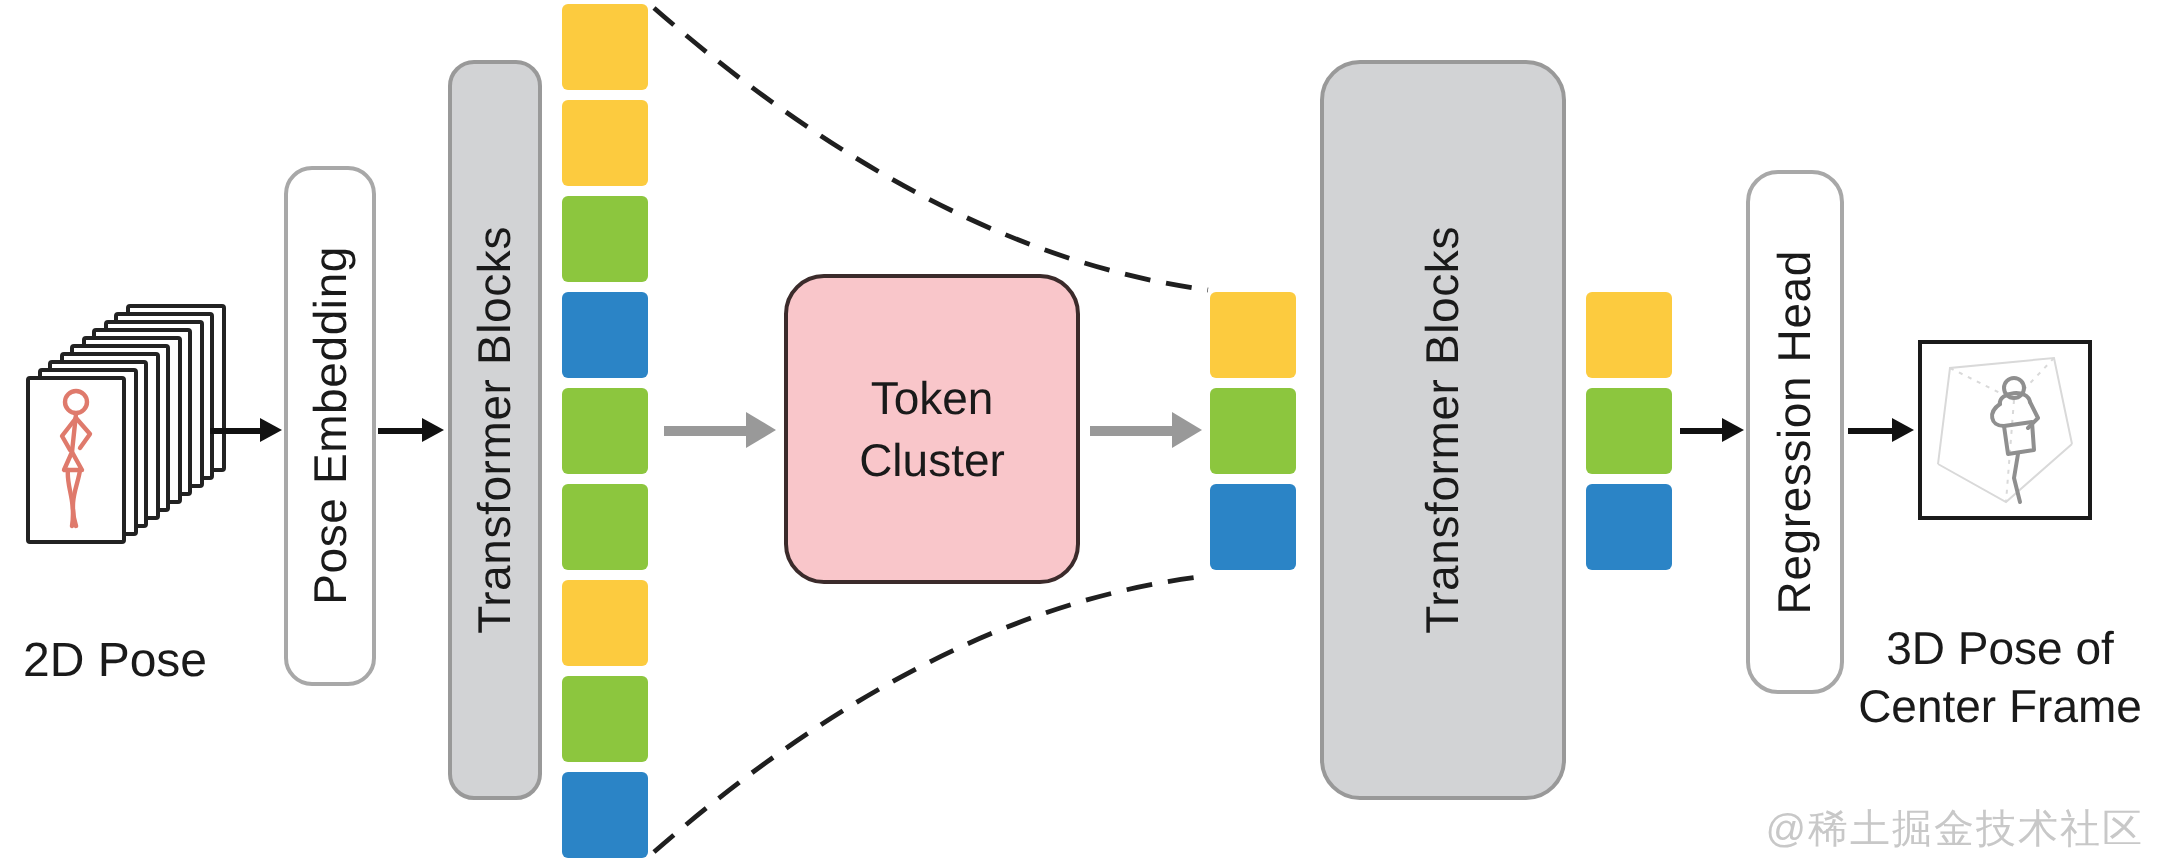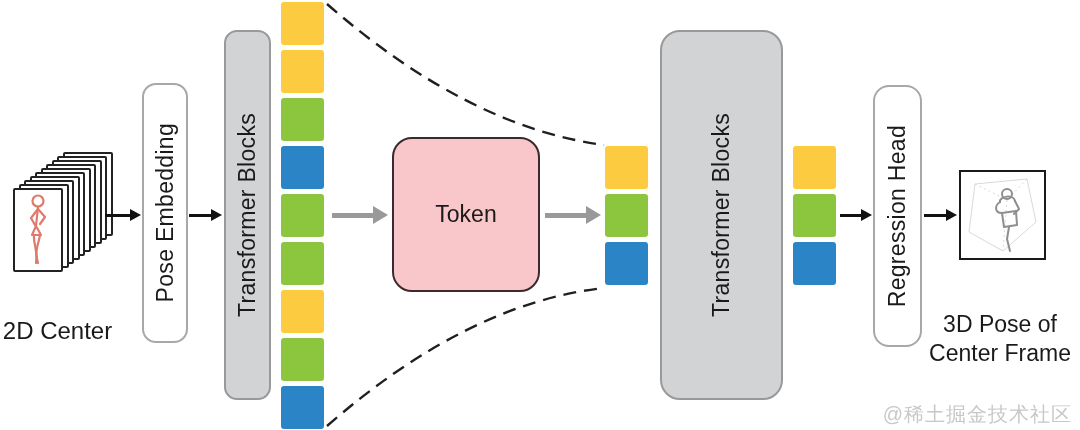--- a/index.html
+++ b/index.html
@@ -83,21 +83,21 @@
           <path d="M23 19 L16 28 L20 35"></path>
           <path d="M23 19 L30 27 L25 34"></path>
           <path d="M21 36 L17 45 L26 45 Z"></path>
           <path d="M19 45 C18 53 23 60 21 73"></path>
           <path d="M25 45 C24 53 19 60 23 73"></path>
         </g>
       </svg>
     </div>
   </div>
 
-  <div class="caption" style="left:0;top:317px;width:115px">2D Center</div>
+  <div class="caption" style="left:0;top:317px;width:115px">2D Pose</div>
 
   <div class="arrow" style="left:105px;top:206px;width:36px">
     <div class="shaft"></div>
       <div class="head"></div>
   </div>
 
   <div class="pill" style="left:142px;top:83px;width:46px;height:260px;border-radius:14px">
     <span class="vlabel">Pose Embedding</span>
   </div>
 
@@ -122,20 +122,21 @@
       <div class="token" style="background: rgb(43, 132, 198);"></div>
     </div>
 
   <div class="arrow gray" style="left:332px;top:206px;width:56px">
     <div class="shaft"></div>
       <div class="head"></div>
   </div>
 
   <div class="prune-box">
     <span>Token</span>
+    <span>Cluster</span>
   </div>
 
   <div class="arrow gray" style="left:545px;top:206px;width:56px">
     <div class="shaft"></div>
       <div class="head"></div>
   </div>
 
   <div class="token-col" style="left:605px;top:146px">
       <div class="token" style="background: rgb(252, 203, 63);"></div>
       <div class="token" style="background: rgb(140, 198, 62);"></div>

